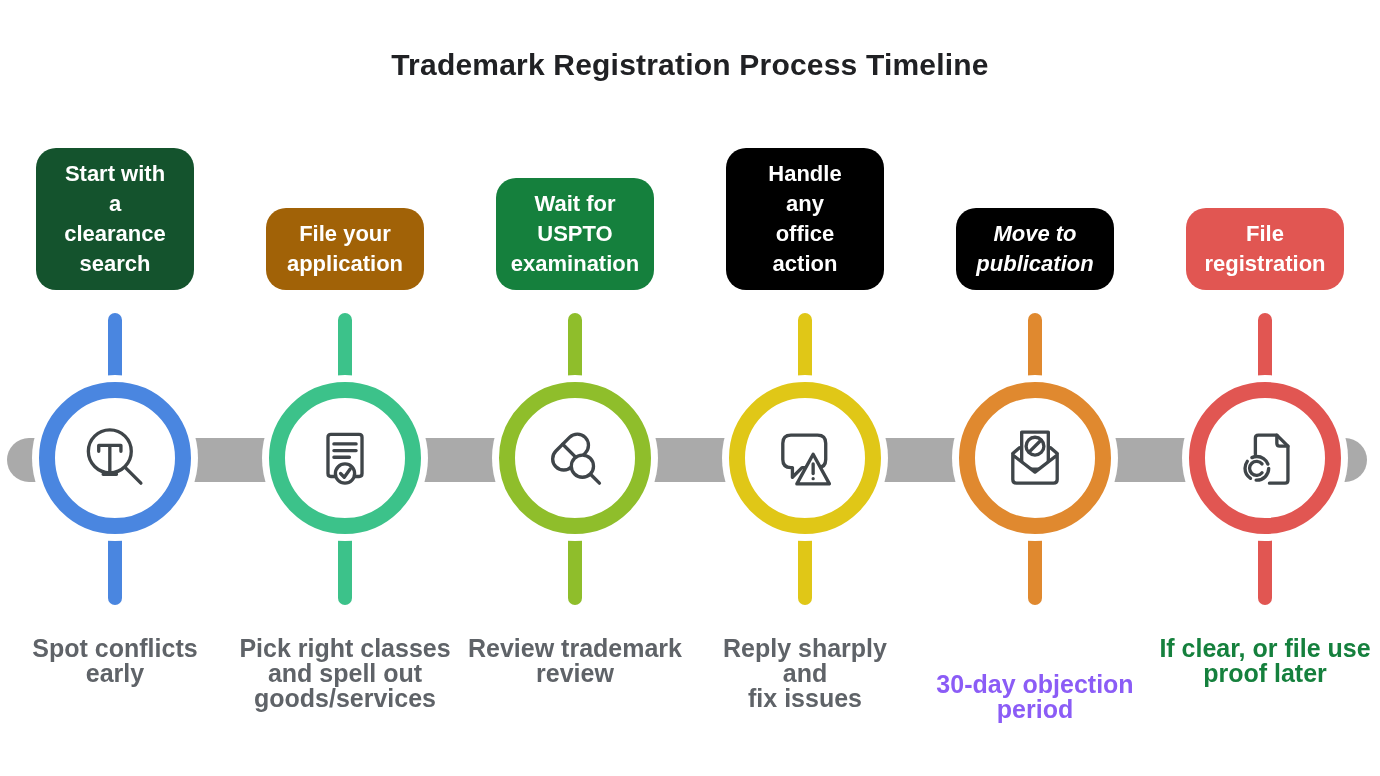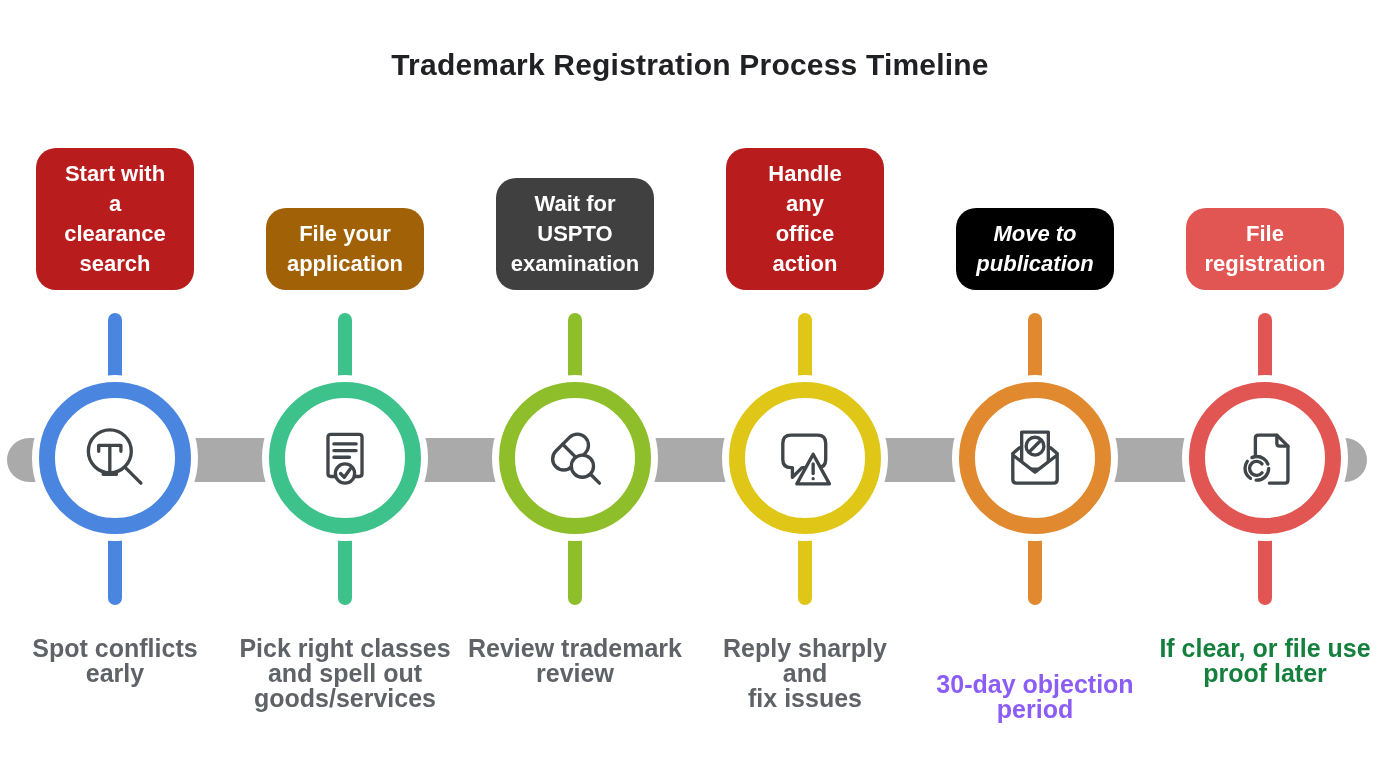--- a/index.html
+++ b/index.html
@@ -45,21 +45,21 @@
   }
 </style>
 </head>
 <body>
 
 <div id="canvas">
   <div class="title" style="color: rgb(32, 33, 36);">Trademark Registration Process Timeline</div>
   <div class="bar" style="background: rgb(170, 170, 170);"></div>
   <div class="steps">
       <div class="step">
-    <div class="label" style="background: #b91c1c; color: rgb(255, 255, 255);">Start with
+    <div class="label" style="background: #14532d; color: rgb(255, 255, 255);">Start with
 a
 clearance
 search</div>
     <div class="stem stem-top" style="background: rgb(74, 134, 224);"></div>
     <div class="node" style="border-color: rgb(74, 134, 224);">
           <svg class="icon" viewBox="0 0 100 100" fill="none" stroke="#3F4549" stroke-width="4.5" stroke-linecap="round" stroke-linejoin="round">
     <circle cx="43" cy="41" r="29"></circle>
     <line x1="64" y1="63" x2="85" y2="84"></line>
     <path d="M28 33 H58 M28 33 V41 M58 33 V41 M43 33 V72 M34 72 H52"></path>
   </svg>
@@ -78,40 +78,40 @@
     <circle cx="50" cy="71" r="13" fill="#ffffff"></circle>
     <path d="M44 71 L49 76 L57 65"></path>
   </svg>
         </div>
     <div class="stem stem-bottom" style="background: rgb(60, 194, 138);"></div>
     <div class="desc" style="color: rgb(95, 99, 104); text-align: center;">Pick right classes
 and spell out
 goods/services</div>
   </div>
       <div class="step">
-    <div class="label" style="background: #404040; color: rgb(255, 255, 255);">Wait for
+    <div class="label" style="background: #15803d; color: rgb(255, 255, 255);">Wait for
 USPTO
 examination</div>
     <div class="stem stem-top" style="background: rgb(143, 190, 43);"></div>
     <div class="node" style="border-color: rgb(143, 190, 43);">
           <svg class="icon" viewBox="0 0 100 100" fill="none" stroke="#3F4549" stroke-width="4.5" stroke-linecap="round" stroke-linejoin="round">
     <g transform="rotate(-45 44 42)">
       <rect x="16" y="27" width="56" height="30" rx="15"></rect>
       <line x1="44" y1="27" x2="44" y2="57"></line>
     </g>
     <circle cx="60" cy="61" r="15" fill="#ffffff"></circle>
     <line x1="71" y1="72" x2="83" y2="84"></line>
   </svg>
         </div>
     <div class="stem stem-bottom" style="background: rgb(143, 190, 43);"></div>
     <div class="desc" style="color: rgb(95, 99, 104);">Review trademark
 review</div>
   </div>
       <div class="step">
-    <div class="label" style="background: #b91c1c; color: rgb(255, 255, 255);">Handle
+    <div class="label" style="background: #000000; color: rgb(255, 255, 255);">Handle
 any
 office
 action</div>
     <div class="stem stem-top" style="background: rgb(224, 199, 23);"></div>
     <div class="node" style="border-color: rgb(224, 199, 23);">
           <svg class="icon" viewBox="0 0 100 100" fill="none" stroke="#3F4549" stroke-width="4.5" stroke-linecap="round" stroke-linejoin="round">
     <path d="M33 76 V63 H31 Q20 63 20 52 V30 Q20 19 31 19 H67 Q78 19 78 30 V52 Q78 63 67 63 H46 L33 76 Z"></path>
     <path d="M61 45 L83 85 H39 Z" fill="#ffffff"></path>
     <path d="M61 58 V71"></path>
     <circle cx="61" cy="78" r="2.2" fill="#3F4549" stroke="none"></circle>

